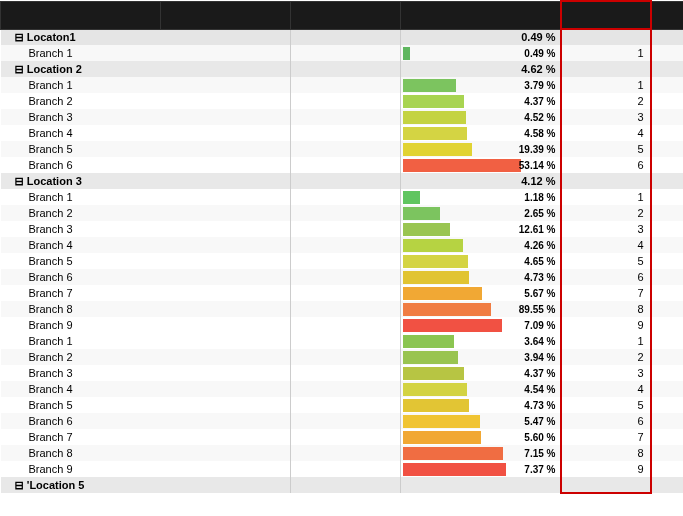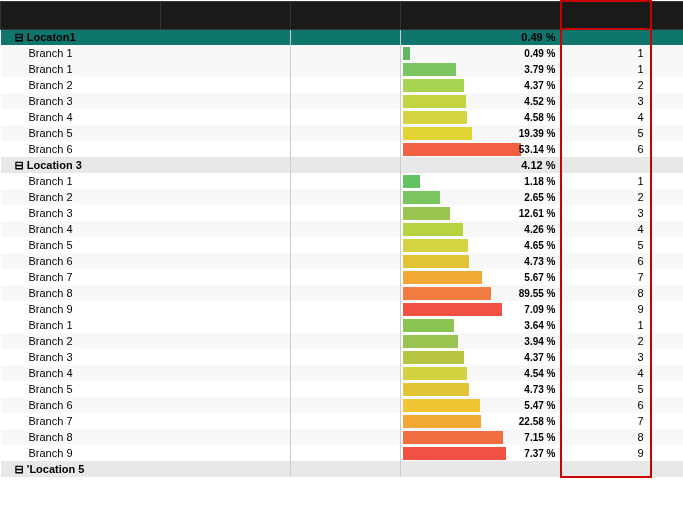--- a/index.html
+++ b/index.html
@@ -107,41 +107,49 @@
       <tr>
         <th class="col-branch"></th>
         <th class="col-labor"></th>
         <th class="col-sales"></th>
         <th class="col-labor-pct"></th>
         <th class="col-district district-rank-header"></th>
         <th class="col-extra"></th>
       </tr>
     </thead>
     <tbody id="table-body">
-        <tr style="background: #0f766e; padding-left: 12px;">
+        <tr style="background: #e5e5e5; padding-left: 12px;">
           <td class="col-branch" style="font-weight: bold; padding-left: 14px;">⊟ Locaton1</td>
           <td class="col-labor" style="border-right: 1px solid rgb(204, 204, 204);"></td>
           <td class="col-sales" style="border-right: 1px solid rgb(204, 204, 204);"></td>
           <td class="col-labor-pct labor-pct-cell" style="font-weight: bold; text-align: right; padding-right: 4px; border-right: 1px solid rgb(204, 204, 204);">0.49 %</td>
           <td class="col-district district-rank-col rank-cell"></td>
           <td class="col-extra"></td>
         </tr>
         <tr style="background: rgb(248, 248, 248);">
           <td class="col-branch" style="padding-left: 28px;">Branch 1</td>
           <td class="col-labor" style="border-right: 1px solid rgb(204, 204, 204);"></td>
           <td class="col-sales" style="border-right: 1px solid rgb(204, 204, 204);"></td>
           <td class="col-labor-pct labor-pct-cell" style="border-right: 1px solid rgb(204, 204, 204);">
             <div class="bar-container">
               <div class="bar" style="width: 6.86px; background-color: rgb(68, 170, 68); opacity: 0.85;"></div>
               <span class="pct-text">0.49 %</span>
             </div>
           </td>
           <td class="col-district district-rank-col rank-cell">1</td>
           <td class="col-extra"></td>
         </tr>
+        <tr style="background: rgb(232, 232, 232);">
+          <td class="col-branch" style="font-weight: bold; padding-left: 14px;">⊟ Location 2</td>
+          <td class="col-labor" style="border-right: 1px solid rgb(204, 204, 204);"></td>
+          <td class="col-sales" style="border-right: 1px solid rgb(204, 204, 204);"></td>
+          <td class="col-labor-pct labor-pct-cell" style="font-weight: bold; text-align: right; padding-right: 4px; border-right: 1px solid rgb(204, 204, 204);">4.62 %</td>
+          <td class="col-district district-rank-col rank-cell"></td>
+          <td class="col-extra"></td>
+        </tr>
         <tr style="background: rgb(248, 248, 248);">
           <td class="col-branch" style="padding-left: 28px;">Branch 1</td>
           <td class="col-labor" style="border-right: 1px solid rgb(204, 204, 204);"></td>
           <td class="col-sales" style="border-right: 1px solid rgb(204, 204, 204);"></td>
           <td class="col-labor-pct labor-pct-cell" style="border-right: 1px solid rgb(204, 204, 204); margin-left: 7px;">
             <div class="bar-container">
               <div class="bar" style="width: 53.06px; background-color: rgb(102, 187, 68); opacity: 0.85;"></div>
               <span class="pct-text">3.79 %</span>
             </div>
           </td>
@@ -416,21 +424,21 @@
           <td class="col-district district-rank-col rank-cell">6</td>
           <td class="col-extra"></td>
         </tr>
         <tr style="background: rgb(255, 255, 255);">
           <td class="col-branch" style="padding-left: 28px;">Branch 7</td>
           <td class="col-labor" style="border-right: 1px solid rgb(204, 204, 204);"></td>
           <td class="col-sales" style="border-right: 1px solid rgb(204, 204, 204);"></td>
           <td class="col-labor-pct labor-pct-cell" style="border-right: 1px solid rgb(204, 204, 204);">
             <div class="bar-container">
               <div class="bar" style="width: 78.4px; background-color: rgb(238, 153, 17); opacity: 0.85;"></div>
-              <span class="pct-text">22.58 %</span>
+              <span class="pct-text">5.60 %</span>
             </div>
           </td>
           <td class="col-district district-rank-col rank-cell">7</td>
           <td class="col-extra"></td>
         </tr>
         <tr style="background: rgb(248, 248, 248);">
           <td class="col-branch" style="padding-left: 28px;">Branch 8</td>
           <td class="col-labor" style="border-right: 1px solid rgb(204, 204, 204);"></td>
           <td class="col-sales" style="border-right: 1px solid rgb(204, 204, 204);"></td>
           <td class="col-labor-pct labor-pct-cell" style="border-right: 1px solid rgb(204, 204, 204);">

